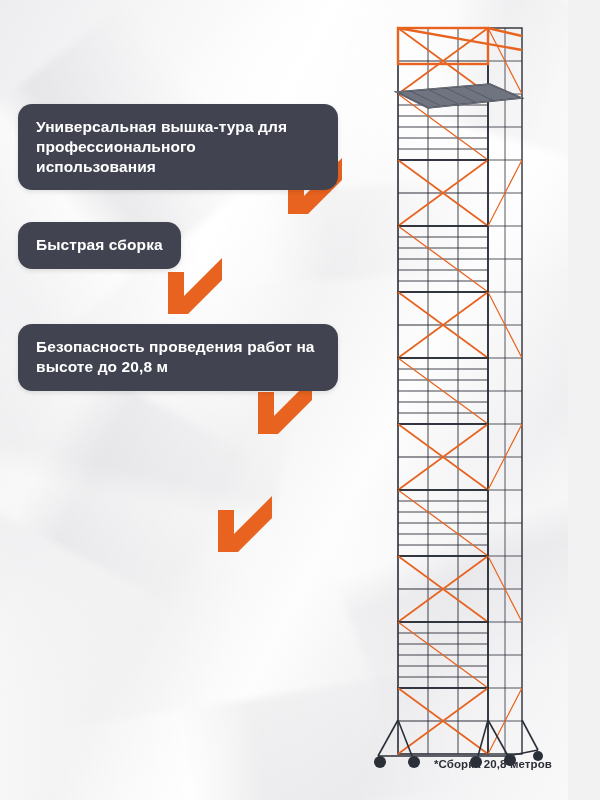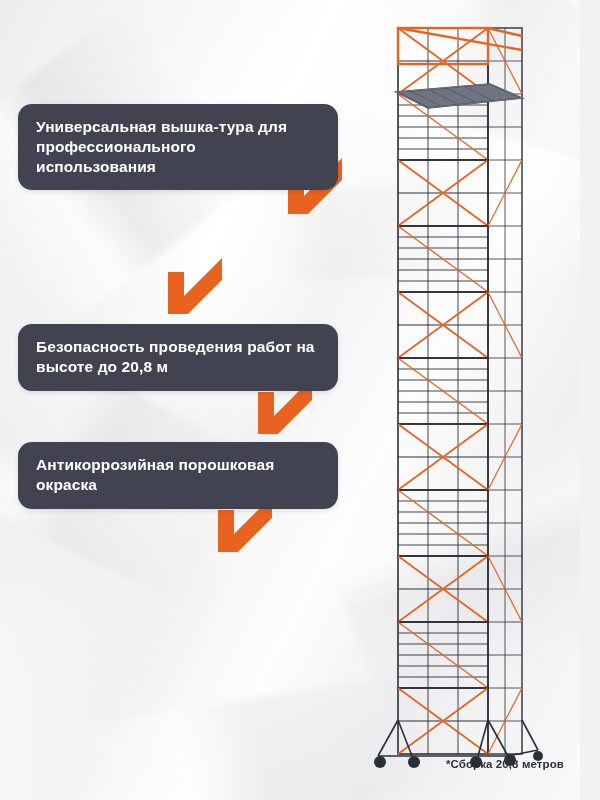--- a/index.html
+++ b/index.html
@@ -15,21 +15,20 @@
   }
   #stage {
     position: relative;
     width: 568px;
     height: 800px;
     background:
       radial-gradient(ellipse 420px 260px at 78% 14%, rgba(255,255,255,0.95), rgba(255,255,255,0) 70%),
       radial-gradient(ellipse 300px 500px at 6% 60%, rgba(236,236,238,0.9), rgba(255,255,255,0) 72%),
       linear-gradient(118deg, #ededef 0%, #f7f7f8 18%, #ffffff 34%, #f4f4f5 48%, #fdfdfd 62%, #efeff1 78%, #f9f9fa 100%);
     overflow: hidden;
-    padding-left: 12px;
   }
   
   .wrinkle {
     position: absolute;
     pointer-events: none;
     background: linear-gradient(90deg, rgba(255,255,255,0) 0%, rgba(255,255,255,0.85) 35%, rgba(214,214,218,0.55) 52%, rgba(255,255,255,0) 100%);
     filter: blur(3px);
   }
   .w1 { left:-40px; top:60px; width:260px; height:220px; transform: rotate(-38deg); opacity:.75; }
   .w2 { left:-60px; top:380px; width:300px; height:170px; transform: rotate(28deg); opacity:.6; }
@@ -128,39 +127,39 @@
       </span>
       <div class="bubble">Универсальная вышка-тура для профессионального использования</div>
     </div>
 
     <div class="feature f1">
       <span class="check">
         <svg width="62" height="62" viewBox="0 0 62 62">
           <path d="M2 20 L18 20 L18 44 L56 6 L56 28 L22 62 L2 62 Z" fill="#e8631f"></path>
         </svg>
       </span>
+      <div class="bubble">Быстрая сборка</div>
     </div>
 
 
     <div class="feature f3">
       <span class="check">
         <svg width="62" height="62" viewBox="0 0 62 62">
           <path d="M2 20 L18 20 L18 44 L56 6 L56 28 L22 62 L2 62 Z" fill="#e8631f"></path>
         </svg>
       </span>
       <div class="bubble">Безопасность проведения работ на высоте до 20,8 м</div>
     </div>
 
     <div class="feature f4">
       <span class="check">
         <svg width="62" height="62" viewBox="0 0 62 62">
           <path d="M2 20 L18 20 L18 44 L56 6 L56 28 L22 62 L2 62 Z" fill="#e8631f"></path>
         </svg>
       </span>
-      <div class="bubble">Антикоррозийная порошковая окраска</div>
     </div>
 
   </div>
 
   <div id="tower">
     <svg width="220" height="760" viewBox="0 0 220 760">
       <defs>
         <g id="sec">
 
           <rect x="0" y="0" width="90" height="66" fill="none" stroke="#2b2f38" stroke-width="1.6"></rect>

